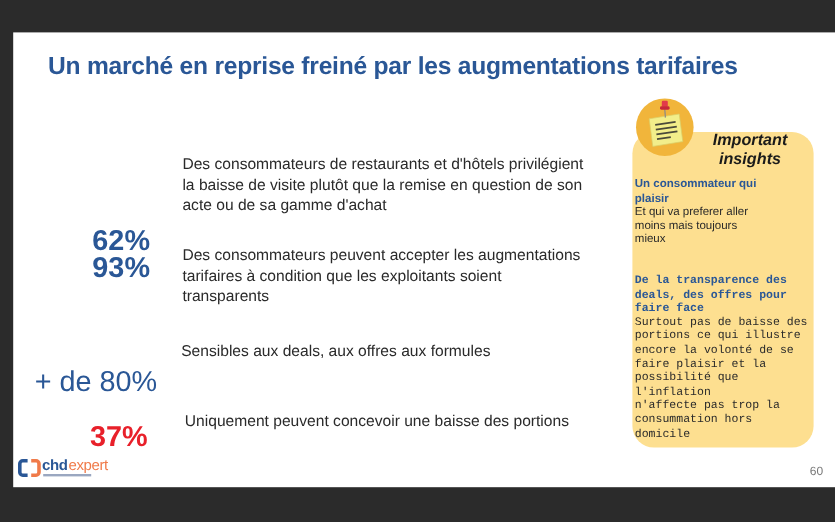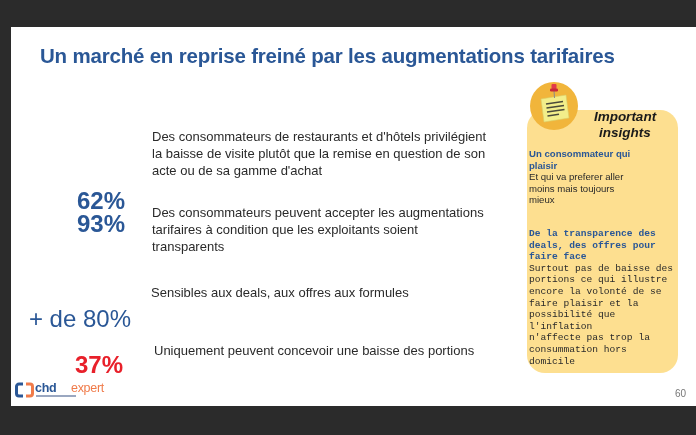--- a/index.html
+++ b/index.html
@@ -40,21 +40,21 @@
   .insight {
     position: absolute; left: 518px; width: 148px; text-align: left;
     font-size: 9.6px; line-height: 11.6px; color: #2a2a2a;
   }
   .insight .lead { color: #2a5796; font-weight: bold; display: block; }
   .insight .body { display: block; }
   .logo {
     position: absolute; left: 4px; top: 353px; height: 20px; width: 90px; text-align: right;
   }
   .logo .chd { position: absolute; left: 20px; top: 1px; font-size: 12.5px; font-weight: bold; color: #2a5796; letter-spacing: -0.3px; }
-  .logo .exp { position: absolute; left: 56px; top: 1px; font-size: 12.5px; color: #f07b4a; letter-spacing: -0.3px; }
+  .logo .exp { position: absolute; left: 42px; top: 1px; font-size: 12.5px; color: #f07b4a; letter-spacing: -0.3px; }
   .logo .tag { position: absolute; left: 21px; top: 15px; width: 40px; height: 2px; background: #9aa7c0; }
   .page-num {
     position: absolute; right: 17px; top: 361px;
     font-size: 10px; color: #777777;
   }
 </style>
 </head>
 <body>
 
 <div class="slide">

